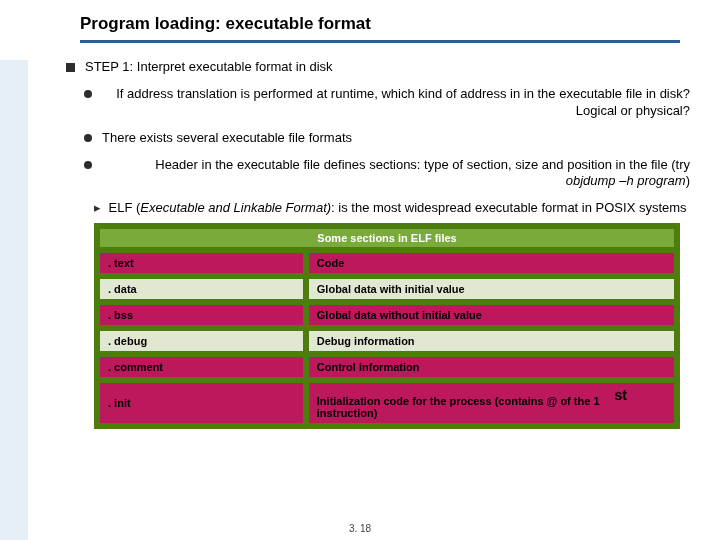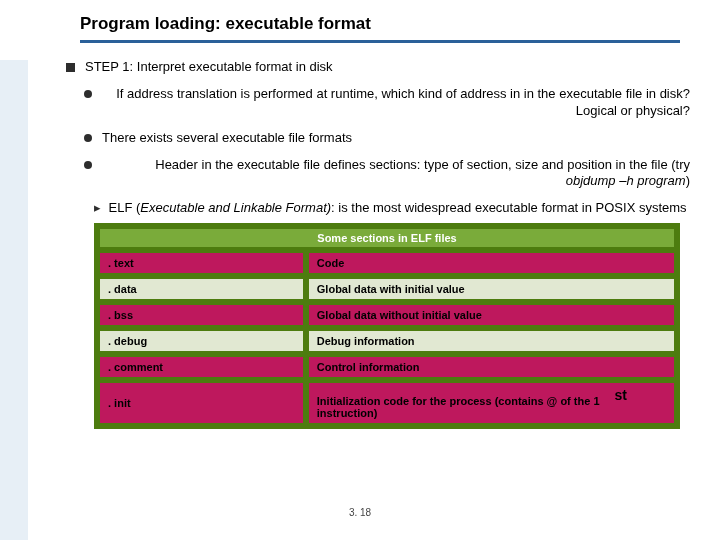--- a/index.html
+++ b/index.html
@@ -91,21 +91,21 @@
   td {
     padding: 4px 8px;
     border: 6px solid #4d7c0f;
   }
   td.left { font-weight: bold; width: 36%; }
   td.right { font-weight: bold; }
   tr.even td { background: #be185d; }
   tr.odd  td { background: #e1e8d2; }
   .footer {
     position: absolute;
-    bottom: 22px;
+    bottom: 6px;
     width: 100%;
     text-align: center;
     font-size: 10px;
     color: #444;
   }
   sup { font-size: 14px; padding-left: 15px; }
 </style>
 </head>
 <body>
 

